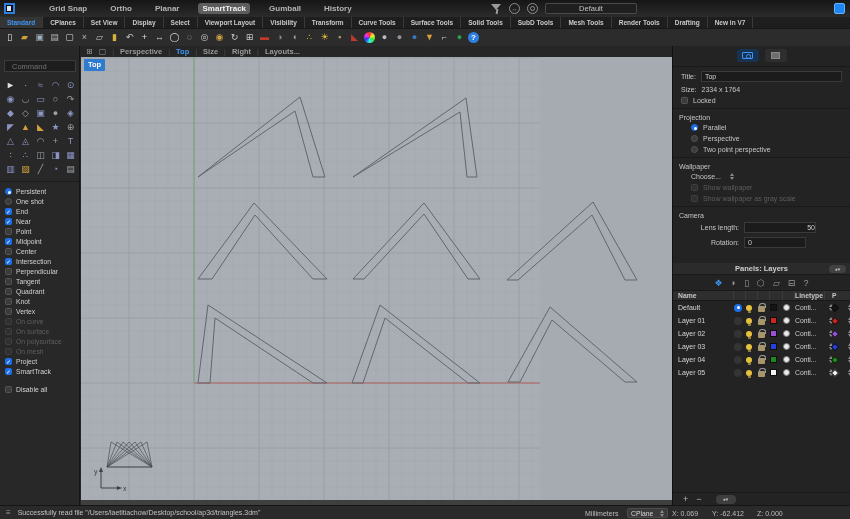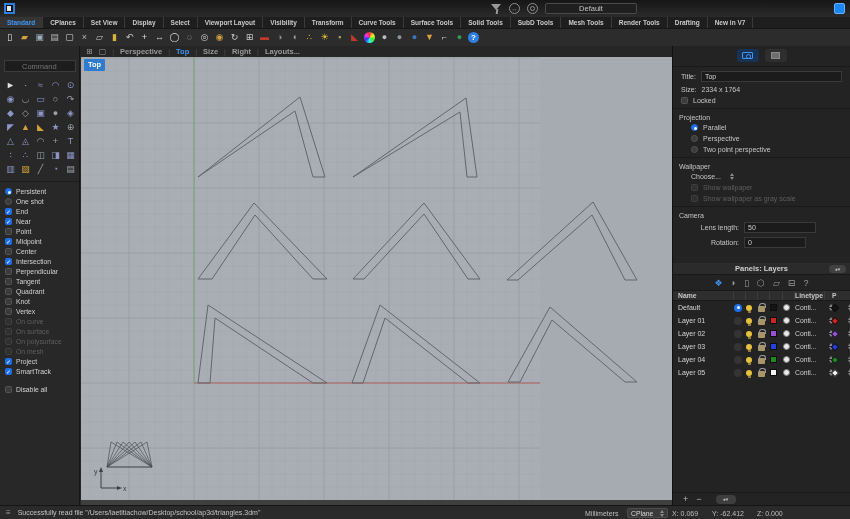--- a/index.html
+++ b/index.html
@@ -40,21 +40,21 @@
   .tbicon.colorwheel { border-radius:50%; width:11px; height:11px; margin:0 1px;
     background:conic-gradient(#e33,#ee3,#3e3,#3ee,#33e,#e3e,#e33); }
   .tbicon.helpbtn { border-radius:50%; width:11px; height:11px; background:#2f7fe0; color:#fff; font-size:8px; font-weight:bold; }
 
   
   .main { position:absolute; left:0; top:46px; width:850px; height:459px; }
 
   
   .sidebar { position:absolute; left:0; top:0; width:80px; height:459px; background:#282828; border-right:1px solid #161616; }
   .command-input { margin:14px 4px 4px 4px; width:72px; height:12px; background:#1d1d1d; border:1px solid #3c3c3c;
-    color:#8a8a8a; font-size:7.5px; padding-left:17px; font-family:inherit; }
+    color:#8a8a8a; font-size:7.5px; padding-left:7px; font-family:inherit; }
   .toolgrid { display:grid; grid-template-columns:repeat(5,15px); grid-auto-rows:14px; margin-left:3px; margin-top:2px; }
   .toolcell { display:flex; align-items:center; justify-content:center; font-size:9px; cursor:default; }
   .osnap { margin-top:5px; padding-left:5px; border-top:1px solid #1c1c1c; padding-top:4px; }
   .osnap-row { display:flex; align-items:center; gap:4px; height:10px; }
   .osnap-row .lbl { font-size:6.8px; color:#d2d2d2; white-space:nowrap; }
   .osnap-row.disabled .lbl { color:#5e5e5e; }
   .chk { width:7px; height:7px; border-radius:1.5px; background:#3b3b3b; border:1px solid #555;
     display:flex; align-items:center; justify-content:center; font-size:6px; color:#fff; }
   .chk.checked { background:#1d6fe8; border-color:#1d6fe8; }
   .chk.disabled { background:#303030; border-color:#404040; }
@@ -134,20 +134,28 @@
   .cplane-box { background:#3a3a3a; border:1px solid #4d4d4d; border-radius:2px; height:10px;
     display:flex; align-items:center; padding:0 3px; gap:3px; font-size:6.8px; color:#d6d6d6; }
 </style>
 </head>
 <body>
 
 <div class="app">
 
   <div class="titlebar">
     <div class="win-icon"></div>
+    <div class="menu-items">
+        <span class="menu-item">Grid Snap</span>
+        <span class="menu-item">Ortho</span>
+        <span class="menu-item">Planar</span>
+        <span class="menu-item active">SmartTrack</span>
+        <span class="menu-item">Gumball</span>
+        <span class="menu-item">History</span>
+      </div>
     <div class="tb-right">
       <div class="funnel-shape"></div>
       <div class="nav-circle">↔</div>
       <div class="nav-circle">
           <span class="inner"></span>
         </div>
       <input class="default-field" readonly="" value="Default" style="">
       <div class="blue-sq"></div>
     </div>
   </div>
@@ -510,21 +518,21 @@
       <div class="prow sub">
         <span class="chk disabled"></span>
         <span class="plabel dim">Show wallpaper as gray scale</span>
       </div>
       <div class="divider"></div>
 
       <div class="sect-label">Camera</div>
       <div id="camera-fields">
           <div class="prow">
             <span class="plabel" style="width: 58px; text-align: right;">Lens length:</span>
-            <input class="pinput" readonly="" value="50" style="width: 72px;">
+            <input class="pinput" readonly="" value="50" style="width: 72px; text-align: right;">
           </div>
           <div class="prow">
             <span class="plabel" style="width: 58px; text-align: right;">Rotation:</span>
             <input class="pinput" readonly="" value="0" style="width: 62px;">
           </div>
         </div>
 
       <div class="panel-header" style="margin-top:13px">
         <span>Panels: Layers</span>
         <span class="gear-pill">●▾</span>

